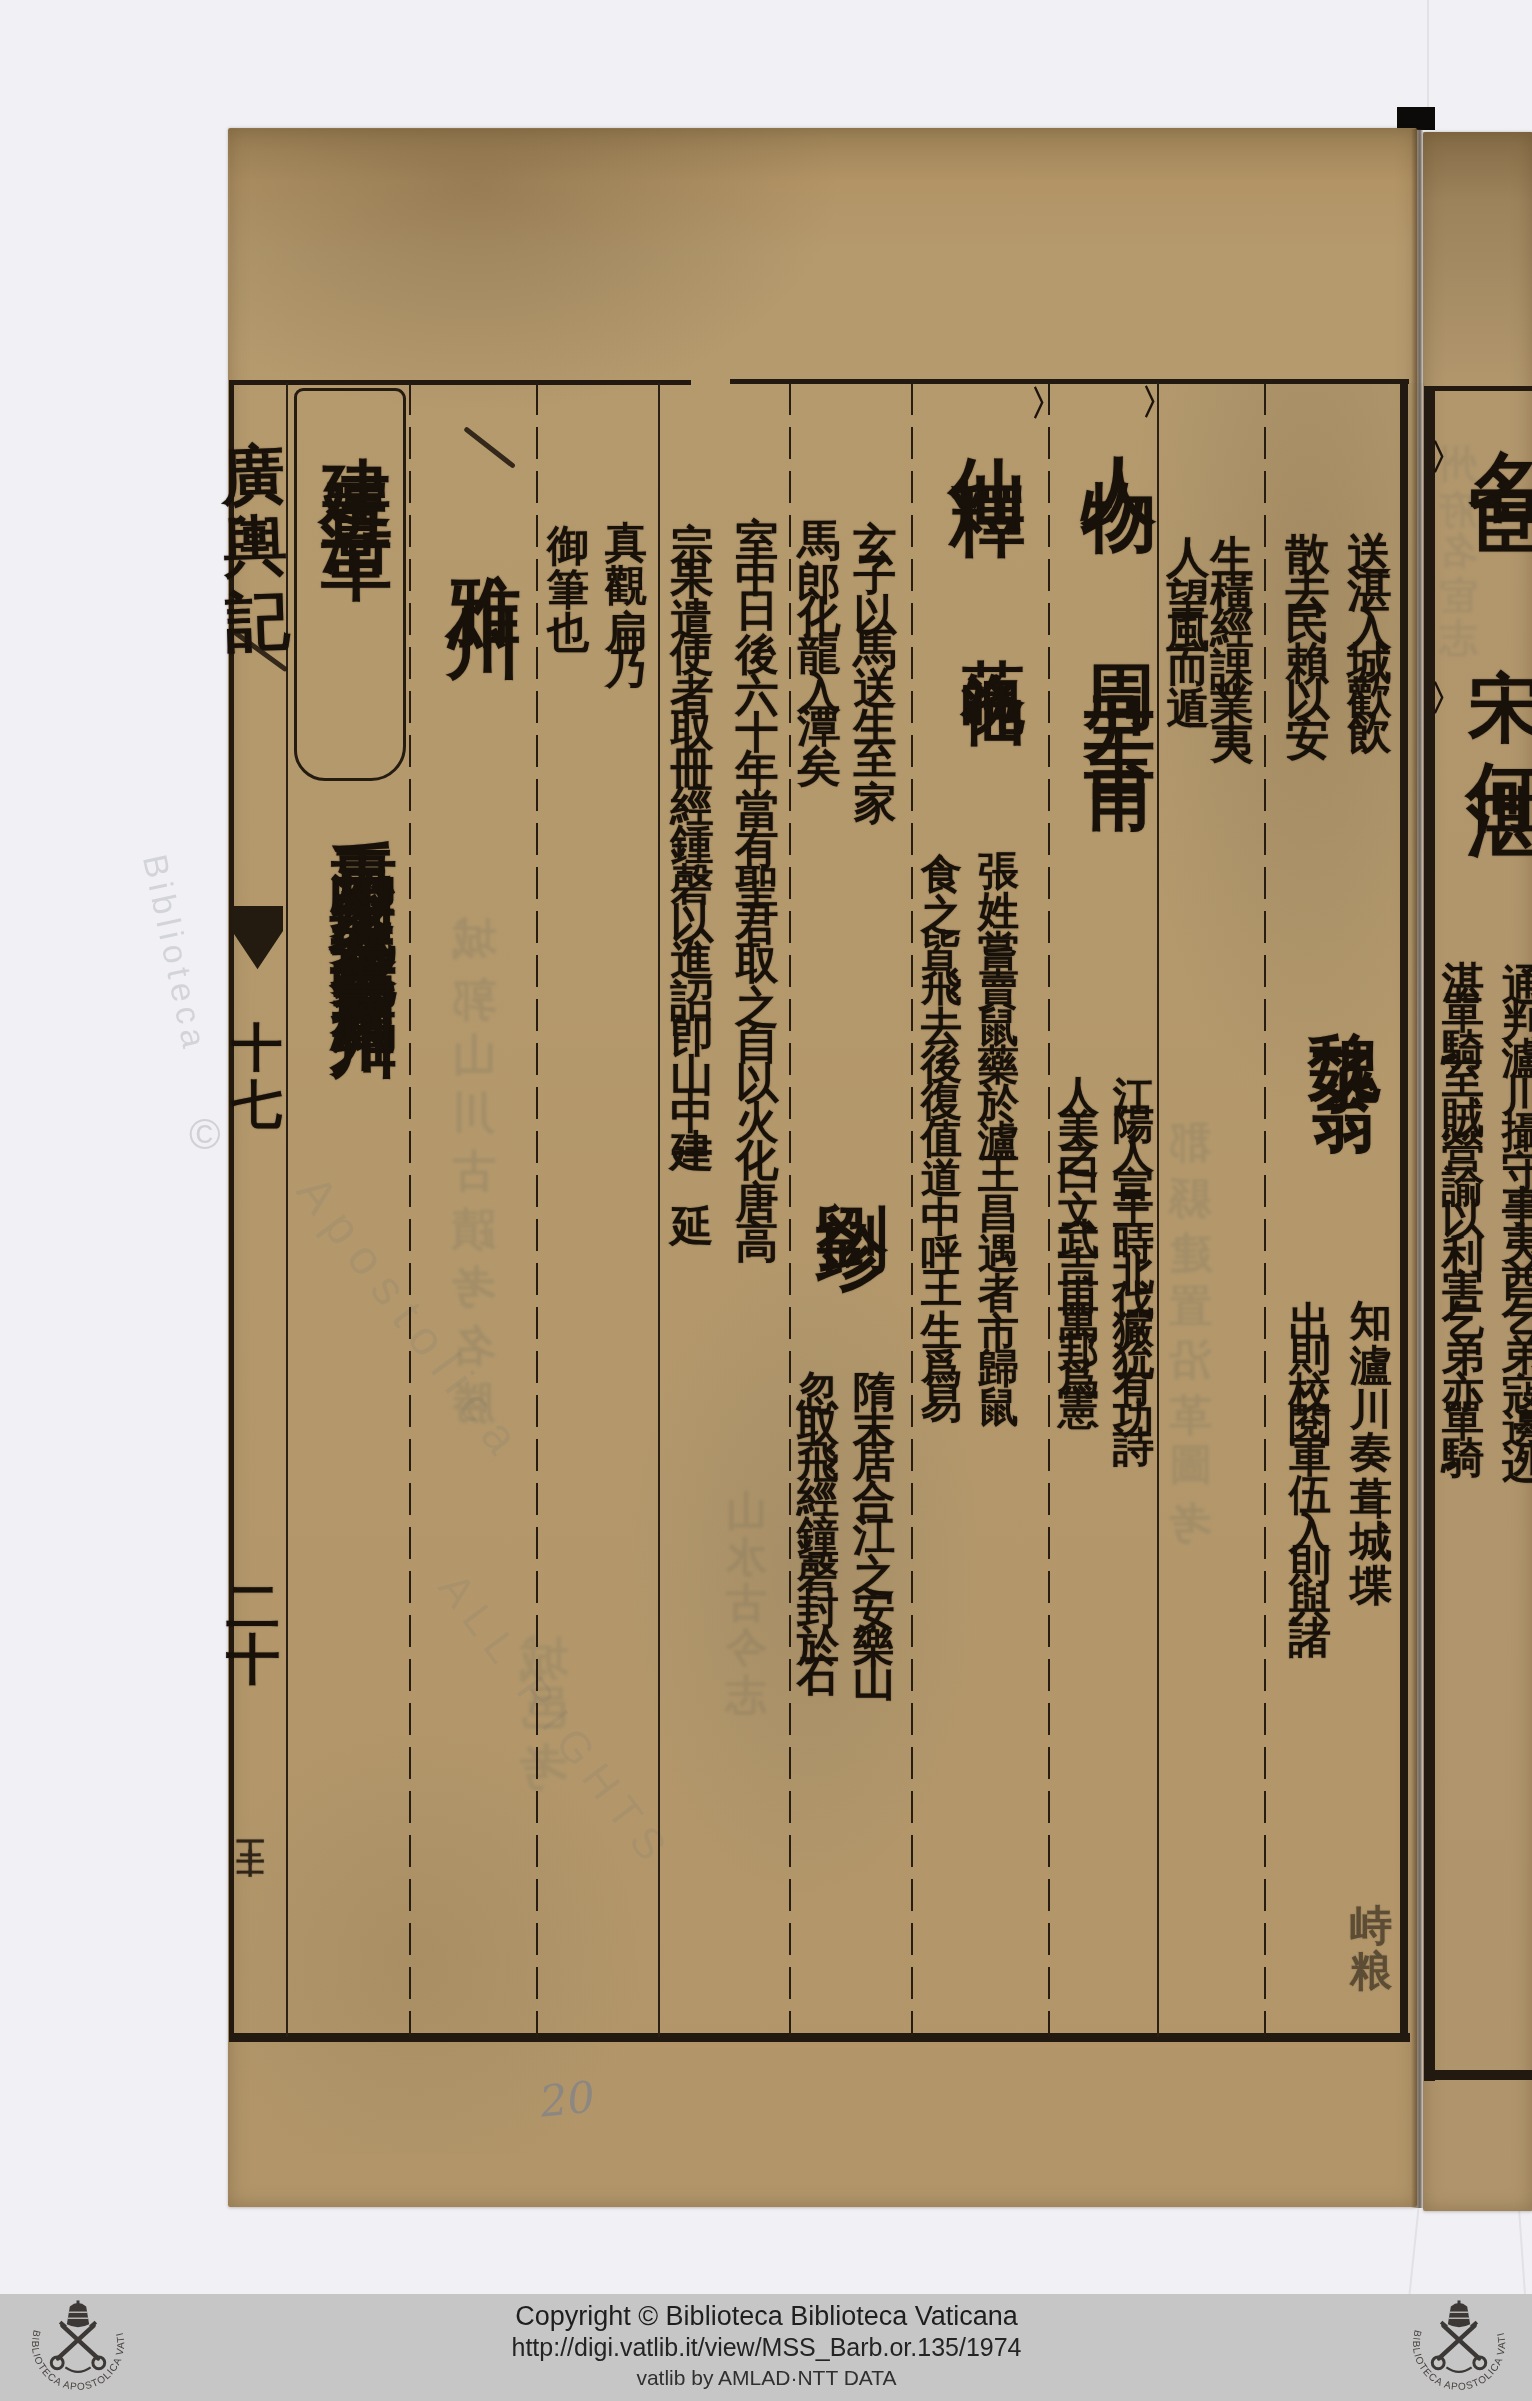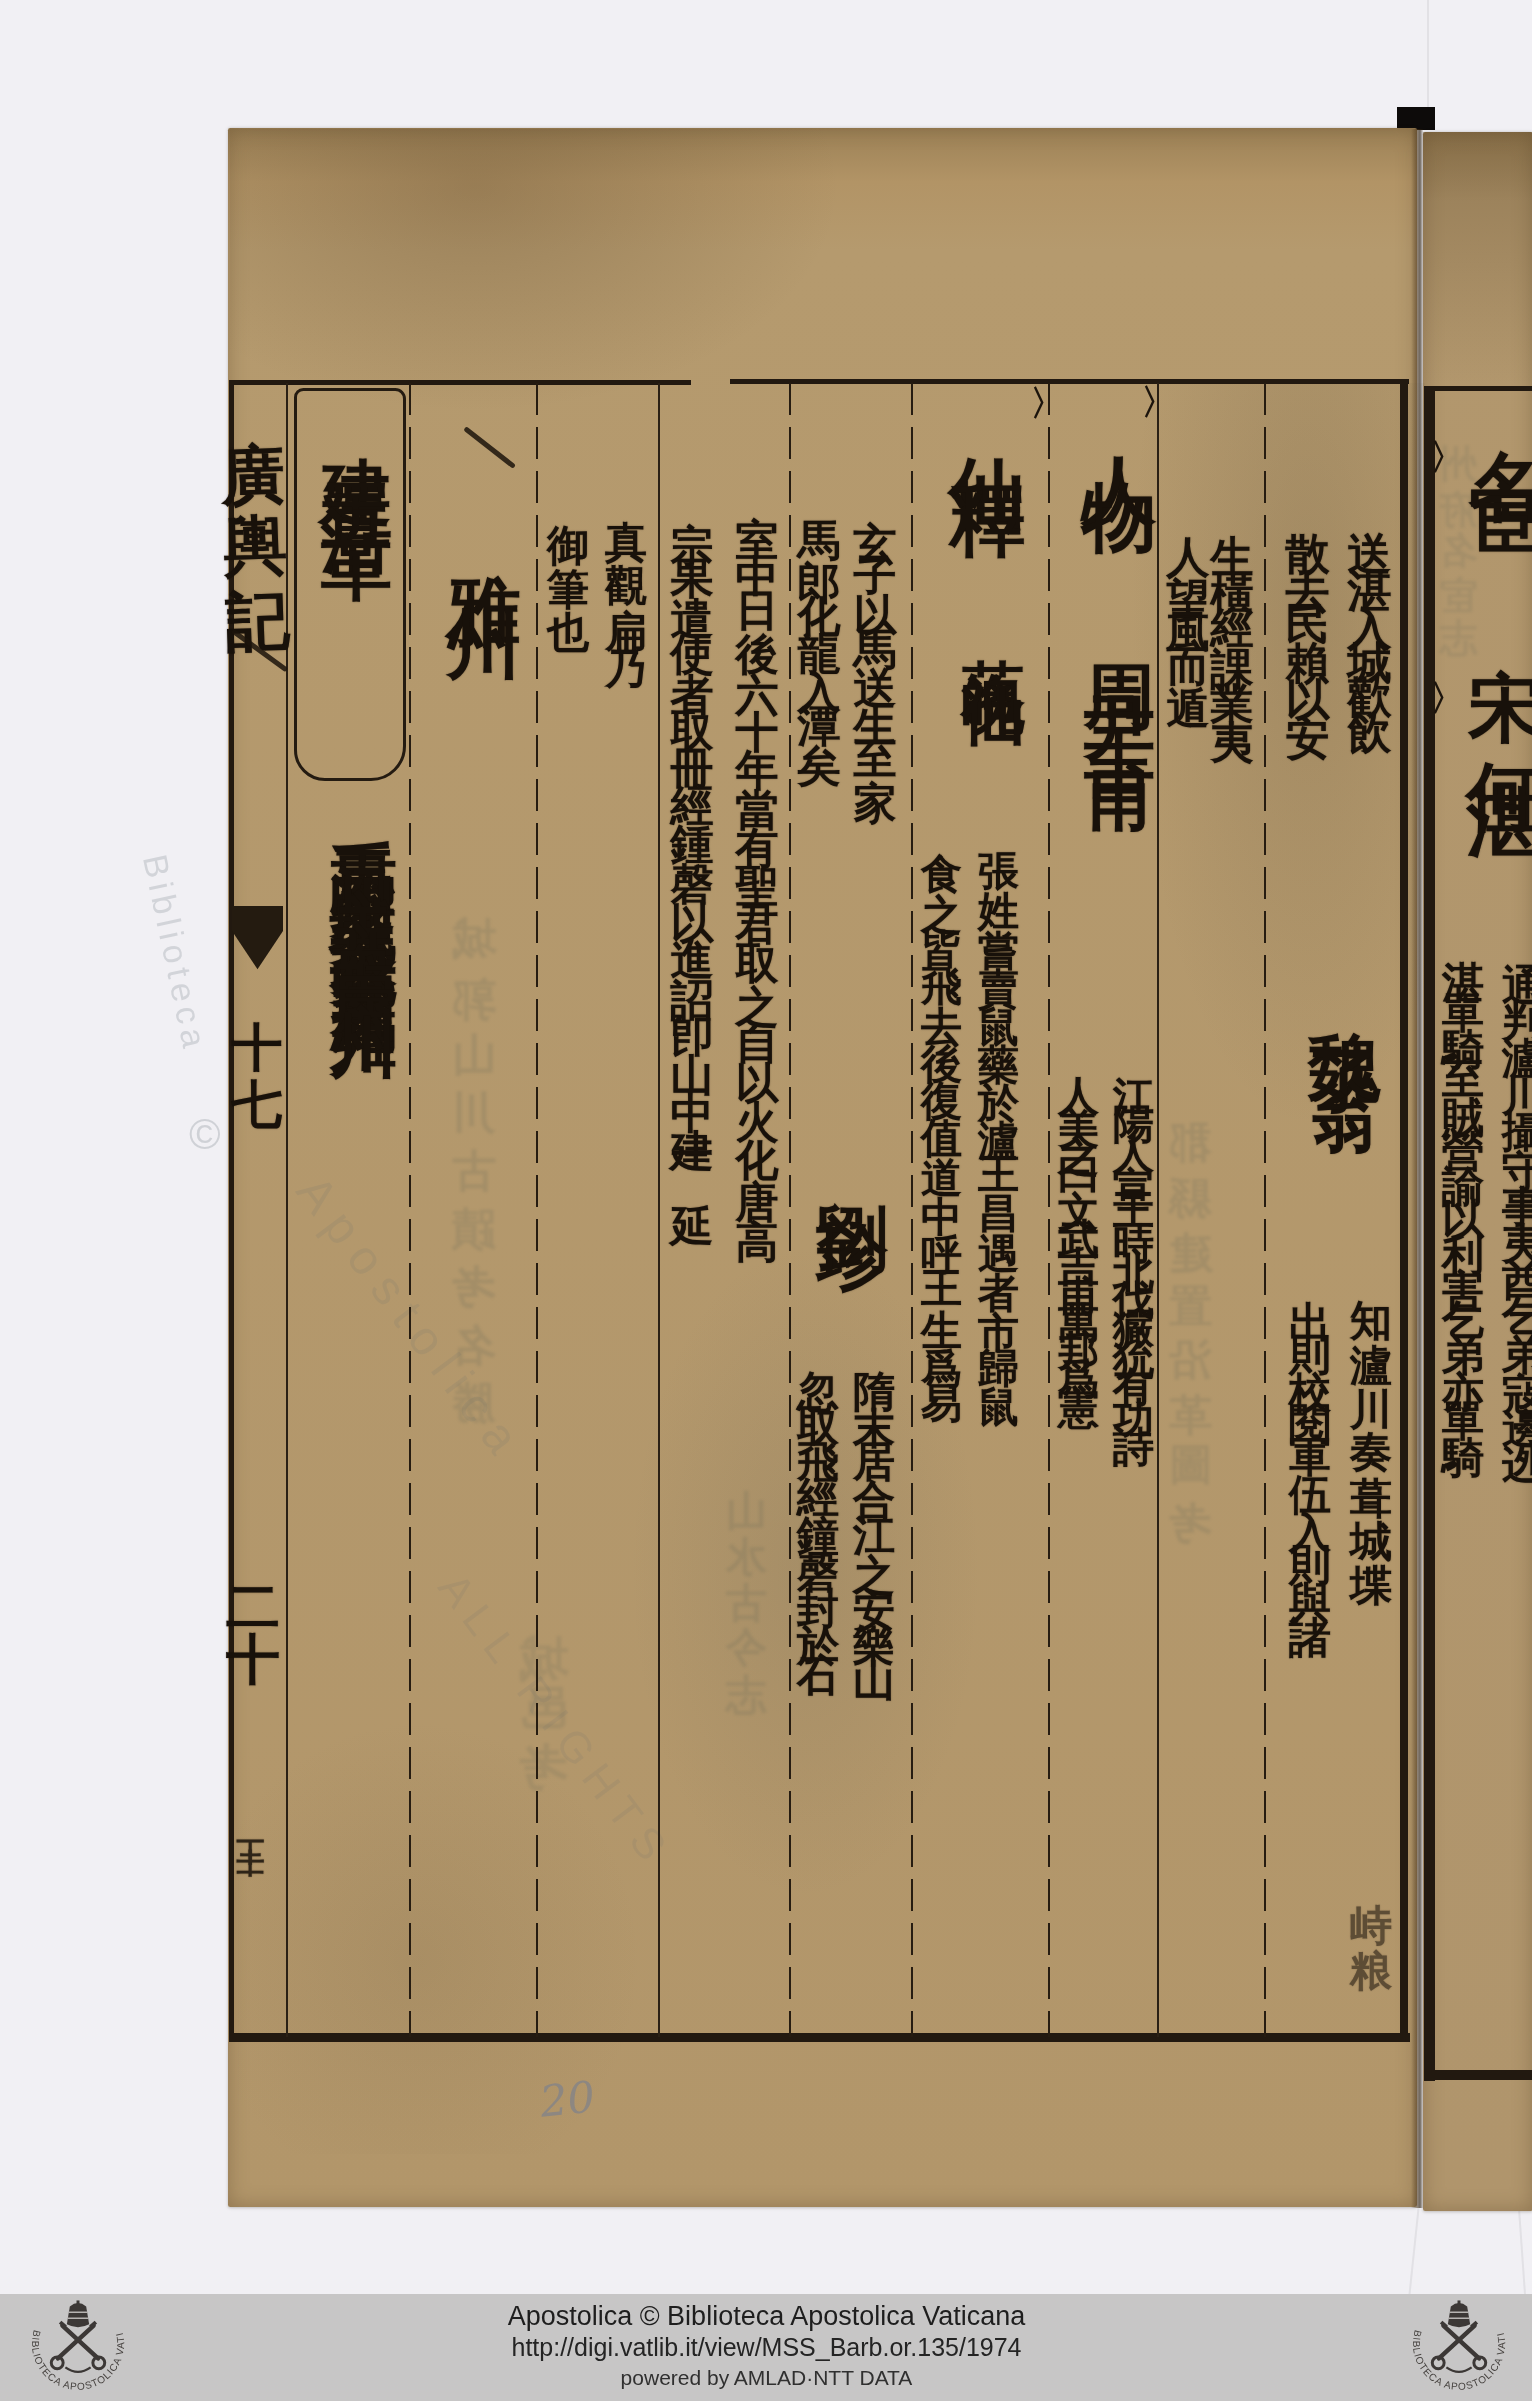--- a/index.html
+++ b/index.html
@@ -165,23 +165,23 @@
 <div class="bracket" style="left:1430px;top:675px;">〉</div>
 <div class="vtext" style="left:1459px;top:389px;width:86px;font-size:75px;letter-spacing:26px;">名宦</div>
 <div class="vtext" style="left:1458px;top:606px;width:86px;font-size:74px;">宋</div>
 <div class="vtext" style="left:1456px;top:704px;width:86px;font-size:74px;letter-spacing:20px;">何湛</div>
 <div class="vtext small" style="left:1498px;top:929px;width:46px;letter-spacing:37px;">通判瀘川攝守事夷酋乞弟寇邊迯</div>
 <div class="vtext small" style="left:1438px;top:926px;width:46px;letter-spacing:34px;">湛單騎至賊營諭以利害乞弟亦單騎</div>
 
 <div id="pencil-note">20</div>
 
 <div id="footer-band"></div>
-<div id="f-line1" class="footer-line">Apostolica © Biblioteca Apostolica Vaticana</div>
+<div id="f-line1" class="footer-line">Copyright © Biblioteca Biblioteca Vaticana</div>
 <div id="f-line2" class="footer-line">http://digi.vatlib.it/view/MSS_Barb.or.135/1974</div>
-<div id="f-line3" class="footer-line">powered by AMLAD·NTT DATA</div>
+<div id="f-line3" class="footer-line">vatlib by AMLAD·NTT DATA</div>
 
 <svg id="logo-left" class="logo" viewBox="0 0 170 140">
   <defs>
     <path id="arcL" d="M 26.6 43.5 A 62 62 0 1 0 143.4 43.5" fill="none"></path>
   </defs>
   <text font-size="13.5" fill="#474340" font-family="Liberation Sans, sans-serif" letter-spacing="1.2">
     <textPath href="#arcL" startOffset="2">BIBLIOTECA APOSTOLICA VATICANA</textPath>
   </text>
   <g>
     <rect x="83" y="6" width="4" height="7" fill="#3c3836"></rect>

